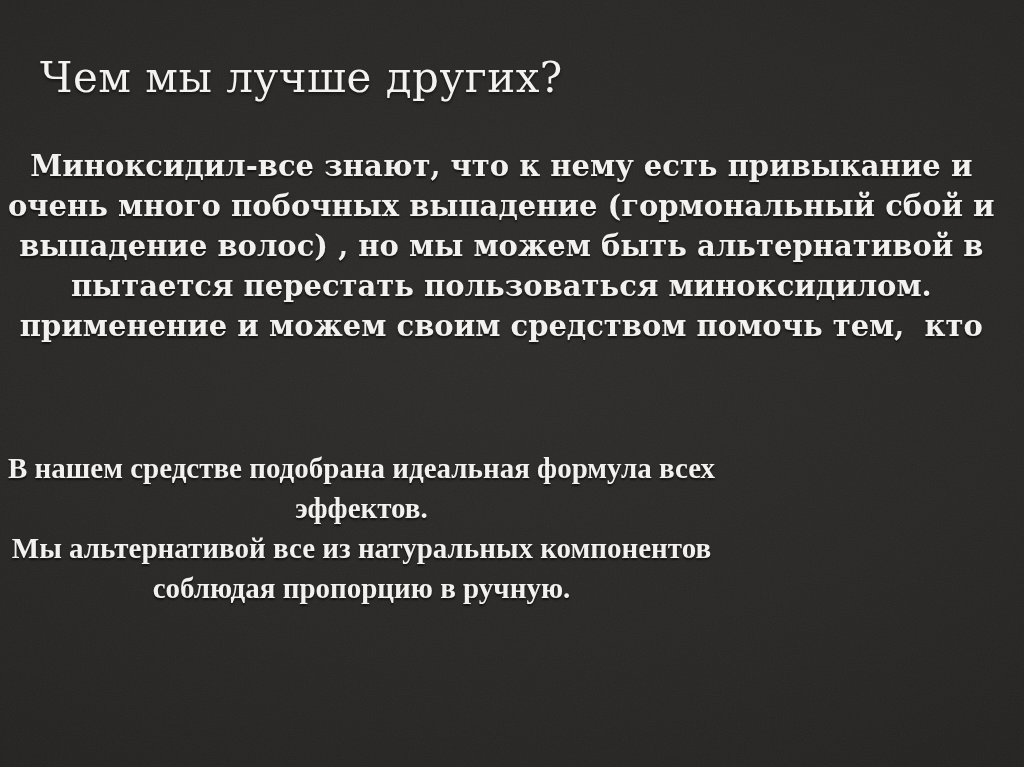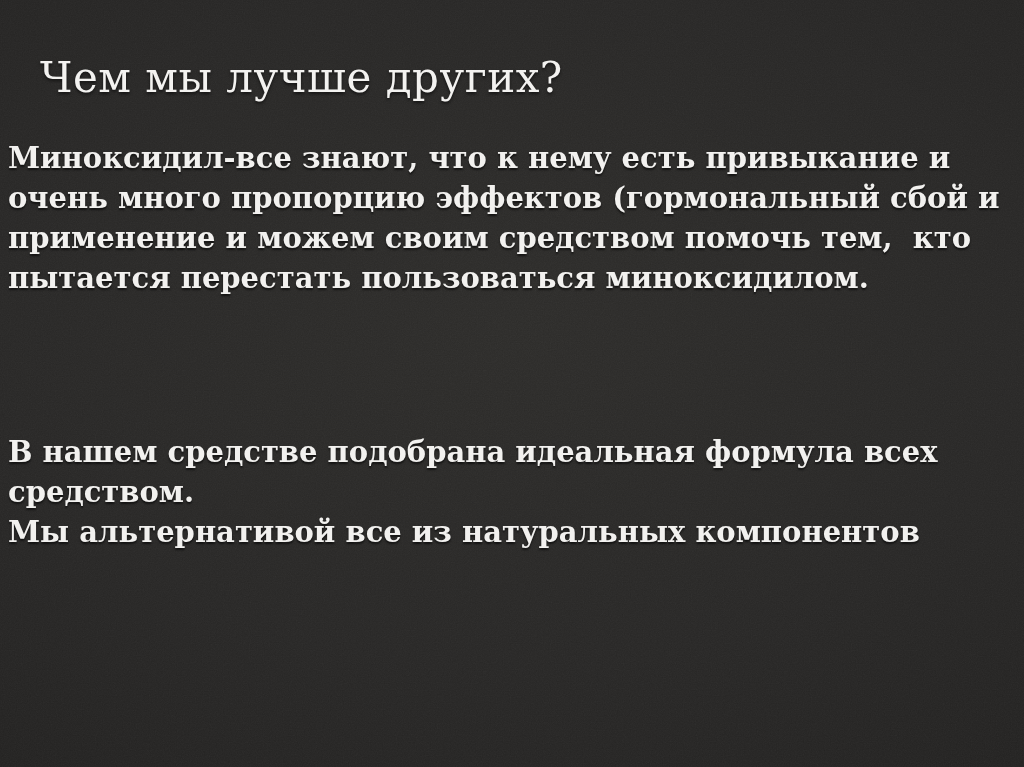--- a/index.html
+++ b/index.html
@@ -13,20 +13,21 @@
     height: 767px;
     overflow: hidden;
     background:
       radial-gradient(ellipse 130% 110% at 50% 42%,
         #2d2c2a 0%,
         #282726 40%,
         #232221 65%,
         #1b1a19 88%,
         #161514 100%);
     font-family: "DejaVu Serif", "Liberation Serif", serif;
+    text-align: center;
   }
   .noise {
     position: absolute;
     inset: 0;
     width: 100%;
     height: 100%;
     opacity: 0.06;
     pointer-events: none;
   }
   .slide-title {
@@ -48,44 +49,46 @@
     color: #f2f1ef;
     font-weight: 700;
     font-size: 29px;
     text-shadow: 0 2px 2px rgba(0,0,0,0.6);
   }
   .body-block .line {
     white-space: pre;
     line-height: 40px;
     height: 40px;
   }
-  .block-1 { top: 138px; }
-  .block-2 { top: 432px; }
+  .block-1 { top: 146px; }
+  .block-2 { top: 448px; font-family: Liberation Serif, serif; }
 </style>
 </head>
 <body>
 
 <div class="slide">
 
   <svg class="noise" xmlns="http://www.w3.org/2000/svg" width="1024" height="767">
     <filter id="grain">
       <feTurbulence type="fractalNoise" baseFrequency="0.85" numOctaves="2" stitchTiles="stitch"></feTurbulence>
       <feColorMatrix type="saturate" values="0"></feColorMatrix>
     </filter>
     <rect width="1024" height="767" filter="url(#grain)"></rect>
   </svg>
 
   <h1 class="slide-title">Чем мы лучше других?</h1>
 
   <div class="body-block block-1">
     <div class="line">Миноксидил-все знают, что к нему есть привыкание и</div>
-    <div class="line">очень много пропорцию эффектов (гормональный сбой и</div>
+    <div class="line">очень много побочных выпадение (гормональный сбой и</div>
+    <div class="line">выпадение волос) , но мы можем быть альтернативой в</div>
+    <div class="line">пытается перестать пользоваться миноксидилом.</div>
     <div class="line">применение и можем своим средством помочь тем,  кто</div>
-    <div class="line">пытается перестать пользоваться миноксидилом.</div>
   </div>
 
   <div class="body-block block-2">
     <div class="line">В нашем средстве подобрана идеальная формула всех</div>
-    <div class="line">средством.</div>
+    <div class="line">эффектов.</div>
     <div class="line">Мы альтернативой все из натуральных компонентов</div>
+    <div class="line">соблюдая пропорцию в ручную.</div>
   </div>
 
 </div>
 
 </body></html>

